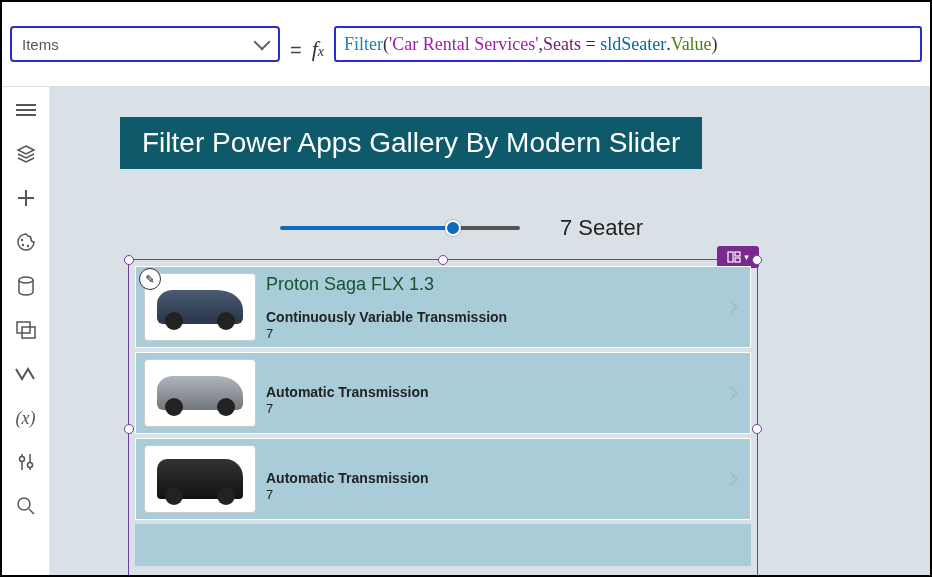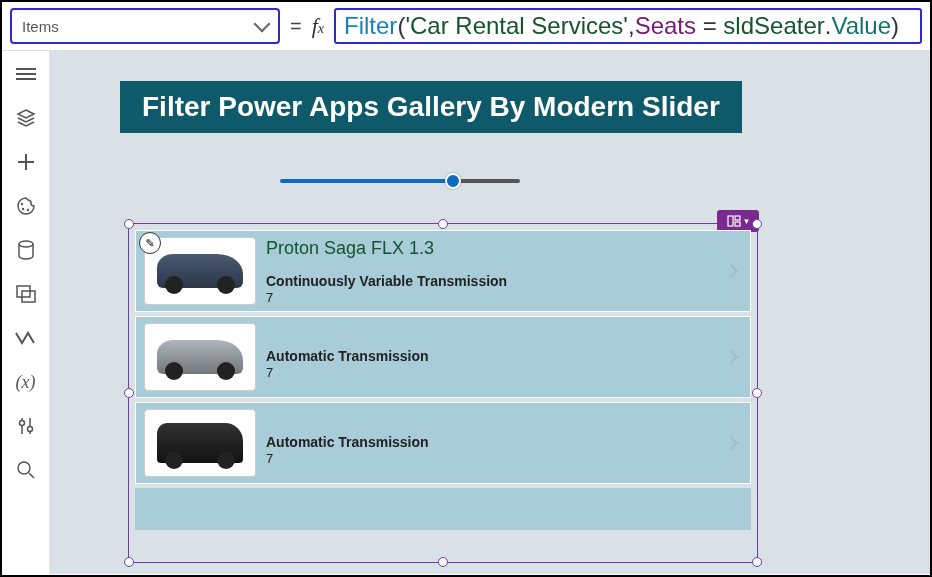--- a/index.html
+++ b/index.html
@@ -7,22 +7,22 @@
     font-family: "Segoe UI", Arial, sans-serif;
     background: #fff;
     width: 932px;
     height: 577px;
     border: 2px solid #000;
     overflow: hidden;
     position: relative;
   }
   .formula-bar {
     display: flex;
-    align-items: center;
-    padding: 6px 8px;
+    align-items: flex-end;
+    padding: 24px 8px;
     gap: 10px;
     border-bottom: 1px solid #ddd;
     background: #fff;
   }
   .property-dropdown {
     width: 270px;
     height: 36px;
     border: 2px solid #2b2bcf;
     border-radius: 4px;
     display: flex;
@@ -42,31 +42,31 @@
   .equals { font-size: 20px; color: #444; }
   .fx { font-family: "Times New Roman", serif; font-style: italic; font-size: 22px; color: #333;}
   .formula-input {
     flex: 1;
     height: 36px;
     border: 2px solid #2b2bcf;
     border-radius: 3px;
     display: flex;
     align-items: center;
     padding: 0 8px;
-    font-family: Liberation Sans, sans-serif;
-    font-size: 24px;
+    font-family: Liberation Serif, serif;
+    font-size: 18px;
     white-space: pre;
     overflow: hidden;
   }
   .tok-fn { color: #1a7fbf; }
-  .tok-str { color: #14532d; }
+  .tok-str { color: #a21caf; }
   .tok-plain { color: #333; }
   .tok-field { color: #701a75; }
-  .tok-ctrl { color: #14532d; }
-  .tok-prop { color: #0f766e; }
+  .tok-ctrl { color: #0369a1; }
+  .tok-prop { color: #4d7c0f; }
   
   .main-area {
     display: flex;
     height: calc(100% - 50px);
   }
   .left-rail {
     width: 48px;
     background: #fff;
     border-right: 1px solid #e5e5e5;
     display: flex;
@@ -84,21 +84,21 @@
     flex: 1;
     background: #d9e1e6;
     position: relative;
     overflow: hidden;
   }
   .title-banner {
     position: absolute;
     top: 30px; left: 70px;
     background: #0e5a6a;
     color: #fff;
-    font-weight: 700;
+    font-weight: 400;
     font-size: 28px;
     padding: 10px 22px;
   }
   .slider-wrap {
     position: absolute;
     top: 128px; left: 230px;
     display: flex;
     align-items: center;
     gap: 40px;
   }
@@ -296,20 +296,21 @@
       </div>
   </div>
 
   <div class="canvas">
     <div class="title-banner">Filter Power Apps Gallery By Modern Slider</div>
 
     <div class="slider-wrap">
       <div class="slider-track">
         <div class="slider-thumb"></div>
       </div>
+      <div class="slider-label">7 Seater</div>
     </div>
 
     <div class="gallery-sel">
       <div class="design-btn">
         <svg width="14" height="12" viewBox="0 0 14 12">
             <rect x="1" y="1" width="5" height="10" fill="none" stroke="#fff" stroke-width="1.2"></rect>
             <rect x="8" y="1" width="5" height="4" fill="none" stroke="#fff" stroke-width="1.2"></rect>
             <rect x="8" y="7" width="5" height="4" fill="none" stroke="#fff" stroke-width="1.2"></rect>
           </svg>
         <span style="font-size:9px;">▾</span>

